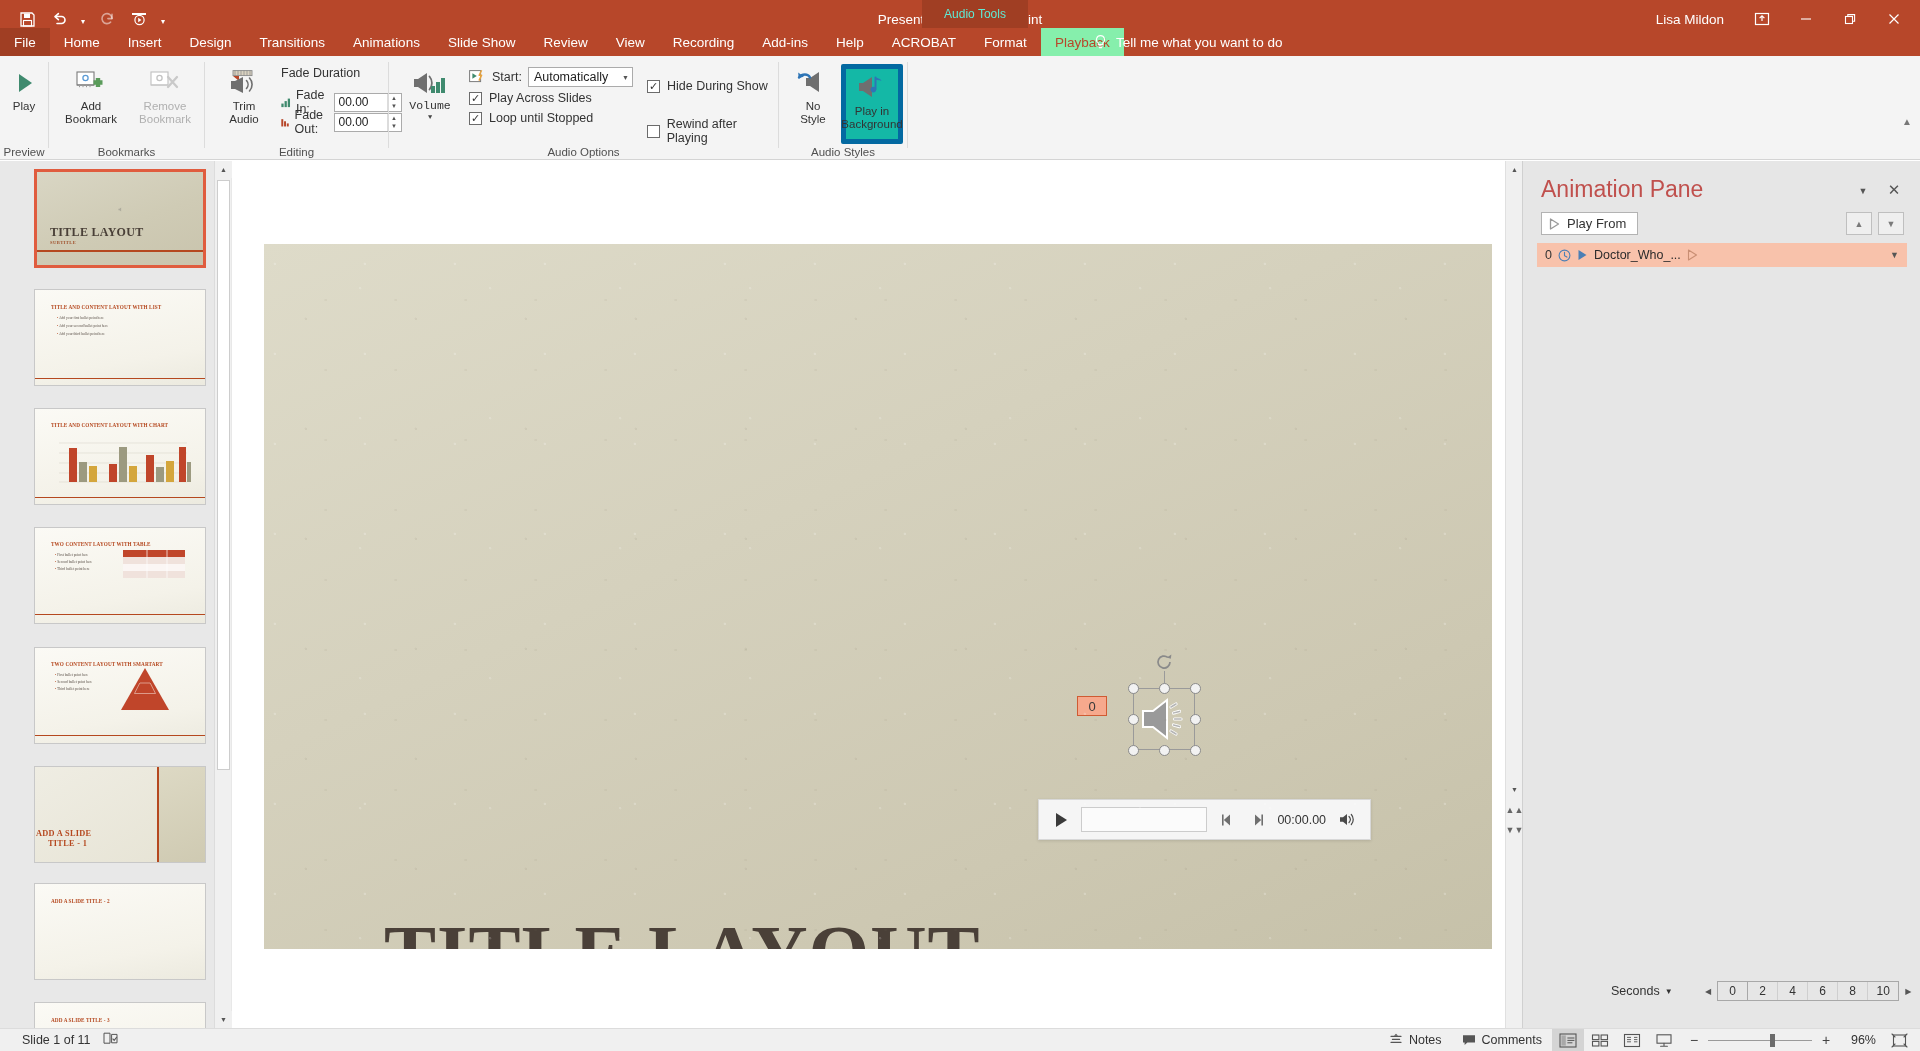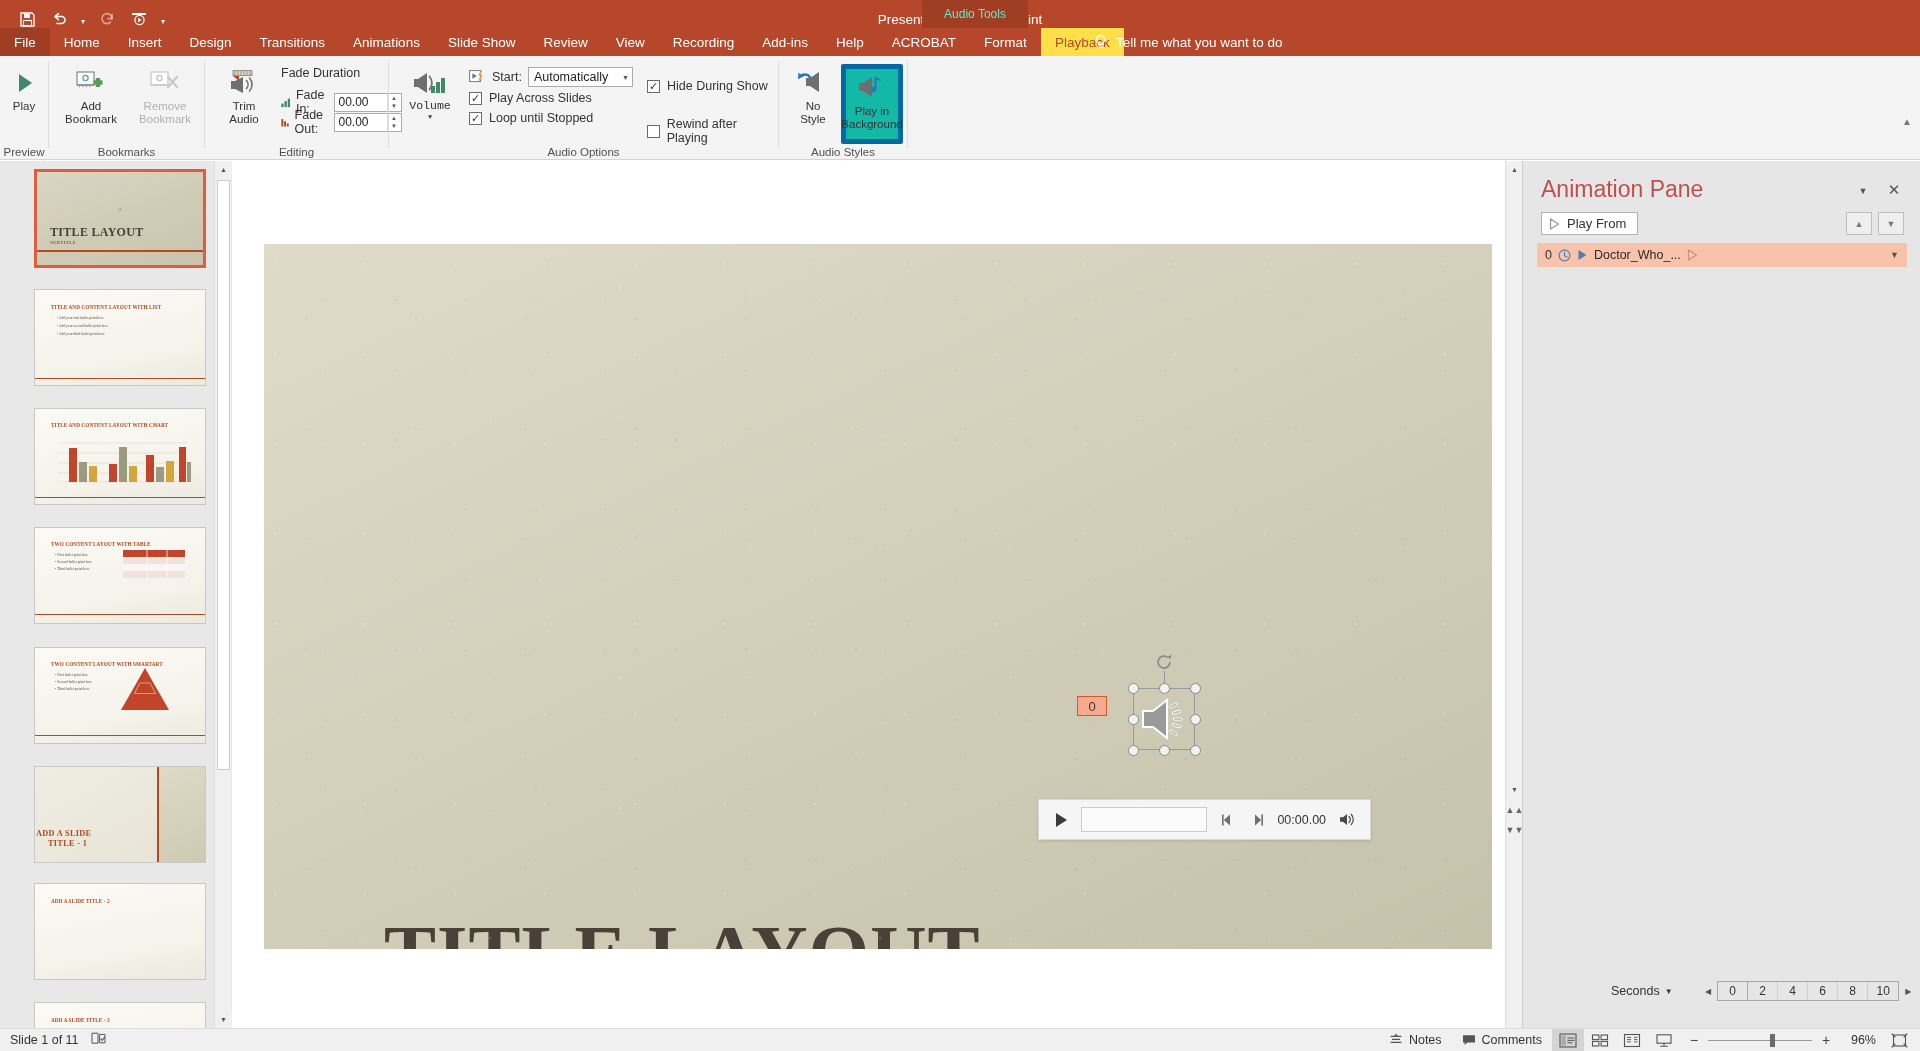--- a/index.html
+++ b/index.html
@@ -55,21 +55,21 @@
   }
   .tabs {
     position: absolute; left: 0; top: 0; height: 28px;
     display: flex; align-items: stretch;
   }
   .tab {
     padding: 0 14px; height: 28px; display: flex; align-items: center;
     color: #ffffff; font-size: 13.5px; cursor: pointer; white-space: nowrap;
   }
   .tab.file { background: #a03e23; }
-  .tab.active { background: #fde047; color: #b7472a; }
+  .tab.active { background: #86efac; color: #b7472a; }
   .tellme {
     position: absolute; left: 1093px; top: 0; height: 28px;
     display: flex; align-items: center; gap: 8px; cursor: text;
   }
   .tellme span { color: #ffffff; font-size: 13.5px; }
   .share {
     position: absolute; right: 12px; top: 32px;
     display: flex; align-items: center; gap: 6px;
     color: #ffffff; font-size: 13.5px; cursor: pointer;
   }
@@ -336,21 +336,21 @@
   }
   .ap-ticks .tk:last-child { border-right: none; }
   .ap-ticks .tk.first { border-right: 1px solid #a8a8a8; }
 
   
   .statusbar {
     position: absolute; left: 0; bottom: 0; width: 1920px; height: 23px;
     background: #f0f0f0; border-top: 1px solid #dcdcdc;
     display: flex; align-items: center;
   }
-  .sb-left { display: flex; align-items: center; gap: 12px; padding-left: 10px; }
+  .sb-left { display: flex; align-items: center; gap: 12px; padding-left: 22px; }
   .sb-text { font-size: 12.5px; color: #333; }
   .sb-right {
     position: absolute; right: 0; display: flex; align-items: center; gap: 0;
     padding-right: 6px;
   }
   .sb-btn {
     display: flex; align-items: center; gap: 6px; padding: 0 10px; height: 33px;
     font-size: 12.5px; color: #333; cursor: pointer;
   }
   .sb-view {
@@ -407,20 +407,45 @@
         <svg width="18" height="18" viewBox="0 0 18 18">
             <rect x="2" y="3" width="14" height="2" fill="#fff"></rect>
             <circle cx="9.5" cy="10" r="4.6" fill="none" stroke="#fff" stroke-width="1.2"></circle>
             <path d="M8.2 7.8l3.2 2.2-3.2 2.2z" fill="#fff"></path>
           </svg>
       </div>
       <div class="qat-caret">▾</div>
     </div>
     <div class="title-center">Presentation4  -  PowerPoint</div>
     <div class="ctx-banner">Audio Tools</div>
+    <div class="tb-right">
+      <div class="user-name">Lisa Mildon</div>
+      <div class="win-btn">
+        <svg width="16" height="16" viewBox="0 0 16 16">
+            <rect x="1.5" y="2.5" width="13" height="11" fill="none" stroke="#fff" stroke-width="1.2"></rect>
+            <path d="M8 10V5M5.6 7.2L8 4.8l2.4 2.4" fill="none" stroke="#fff" stroke-width="1.2"></path>
+          </svg>
+      </div>
+      <div class="win-btn">
+        <svg width="12" height="12" viewBox="0 0 12 12">
+            <path d="M1 6h10" stroke="#fff" stroke-width="1.1"></path>
+          </svg>
+      </div>
+      <div class="win-btn">
+        <svg width="12" height="12" viewBox="0 0 12 12">
+            <rect x="1.5" y="3.5" width="7" height="7" fill="none" stroke="#fff" stroke-width="1.1"></rect>
+            <path d="M3.8 3.3V1.6h6.8v6.7H8.8" fill="none" stroke="#fff" stroke-width="1.1"></path>
+          </svg>
+      </div>
+      <div class="win-btn close">
+        <svg width="12" height="12" viewBox="0 0 12 12">
+            <path d="M1.5 1.5l9 9M10.5 1.5l-9 9" stroke="#fff" stroke-width="1.2"></path>
+          </svg>
+      </div>
+    </div>
   </div>
 
   <div class="tabbar">
     <div class="tabs">
       <div class="tab file">File</div>
       <div class="tab">Home</div>
       <div class="tab">Insert</div>
       <div class="tab">Design</div>
       <div class="tab">Transitions</div>
       <div class="tab">Animations</div>

